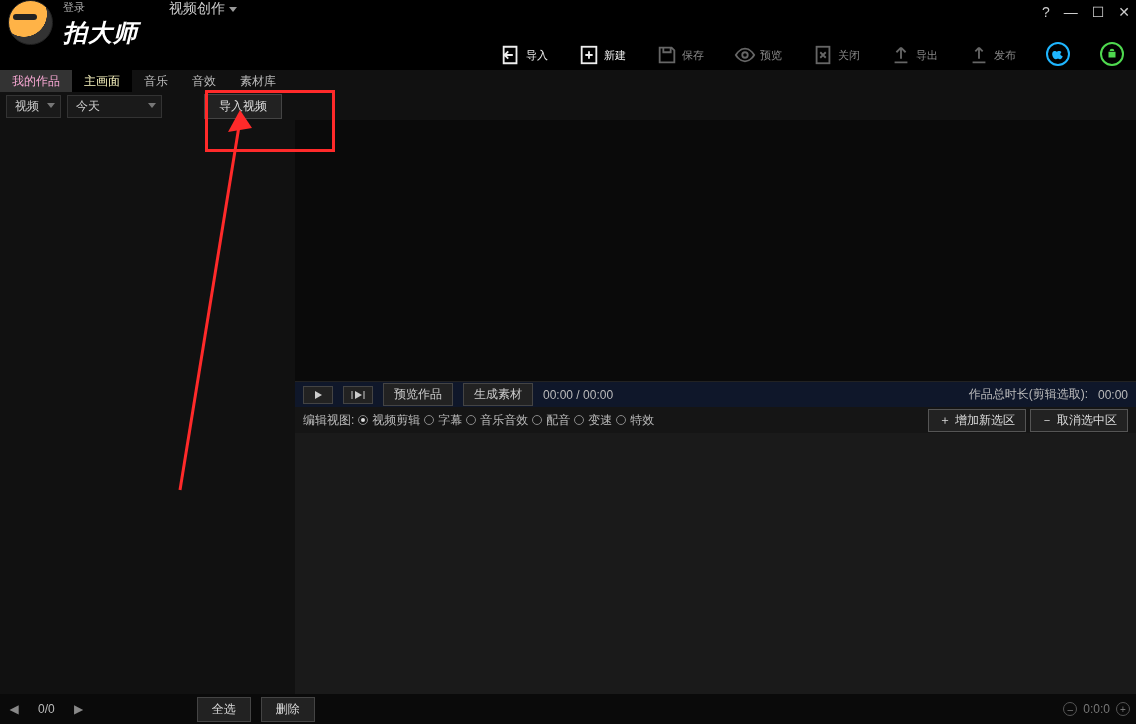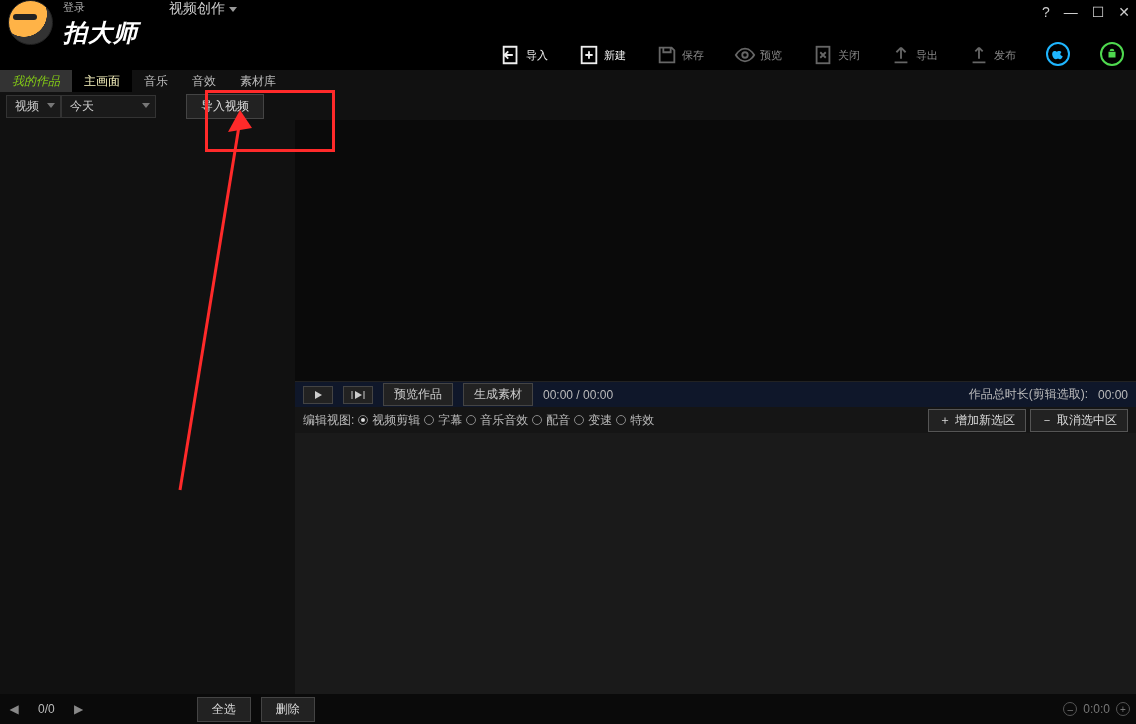--- a/index.html
+++ b/index.html
@@ -18,22 +18,22 @@
   .tbtn { display:flex; flex-direction:row; align-items:center; gap:4px; color:#888; font-size:11px; cursor:pointer; }
   .tbtn.bright { color:#eee; }
   .tbtn svg { width:22px; height:22px; }
   .circlebtn { width:24px; height:24px; border-radius:50%; display:flex; align-items:center; justify-content:center; }
   .circlebtn.apple { border:2px solid #1fb6ff; color:#1fb6ff; }
   .circlebtn.android { border:2px solid #4fd94f; color:#4fd94f; }
   .tabs { height:22px; background:#111; display:flex; }
   .tab { padding:3px 12px; color:#bbb; cursor:pointer; font-size:12px; }
   .tab.dark { background:#000; }
   .tab.active { color:#fef9c3; }
-  .tab.first { background:#333; color:#84cc16;font-style:italic; }
-  .filters { height:28px; background:#111; display:flex; align-items:center; padding:0 6px; }
+  .tab.first { background:#333; color:#f9a8d4; }
+  .filters { height:28px; background:#111; display:flex; align-items:center; gap:6px; padding:0 6px; }
   .dd { background:#1a1a1a; border:1px solid #333; color:#ccc; padding:2px 18px 2px 8px; position:relative; font-size:12px; min-width:55px; cursor:pointer; }
   .dd .tri { position:absolute; right:5px; top:7px; border-left:4px solid transparent;border-right:4px solid transparent;border-top:5px solid #777; }
   .btn { background:#222; border:1px solid #444; color:#ddd; padding:3px 14px; font-size:12px; cursor:pointer; }
   .main { display:flex; height:calc(100% - 70px - 22px - 28px - 30px); }
   .left { width:295px; background:#111; }
   .right { flex:1; background:#000; display:flex; flex-direction:column; }
   .canvas { flex:1; background:#0a0a0a; }
   .controlrow { height:26px; background:#0f172a; border-top:1px solid #222; display:flex; align-items:center; padding:0 8px; gap:10px; color:#bbb; font-size:12px; }
   .pbtn { background:#222; border:1px solid #444; width:30px; height:18px; display:flex; align-items:center; justify-content:center; cursor:pointer; }
   .pillbtn { background:#222; border:1px solid #444; padding:2px 10px; cursor:pointer; color:#ccc; }

